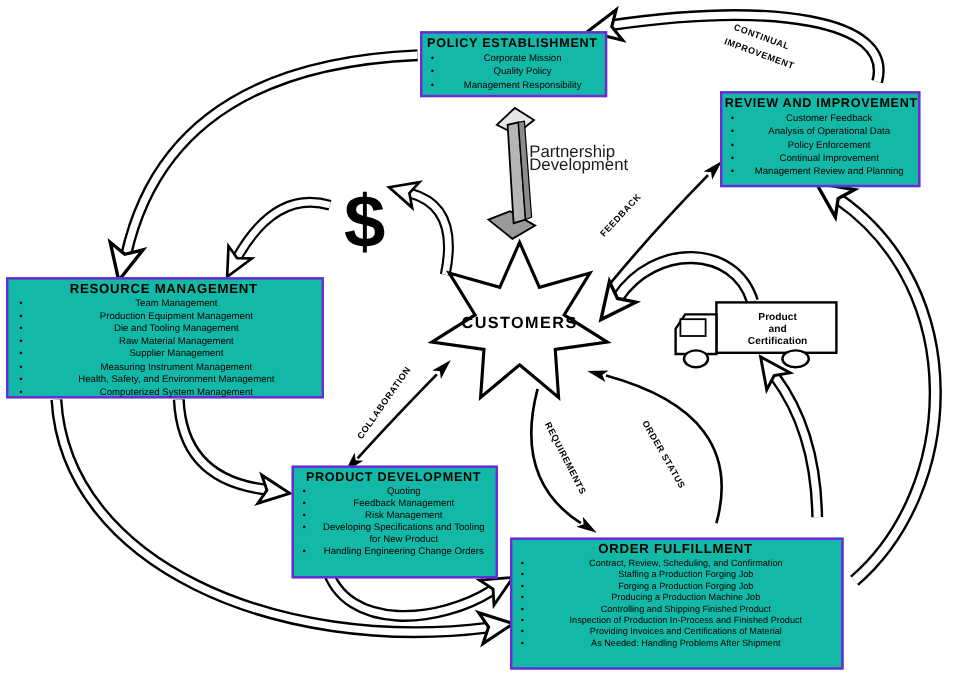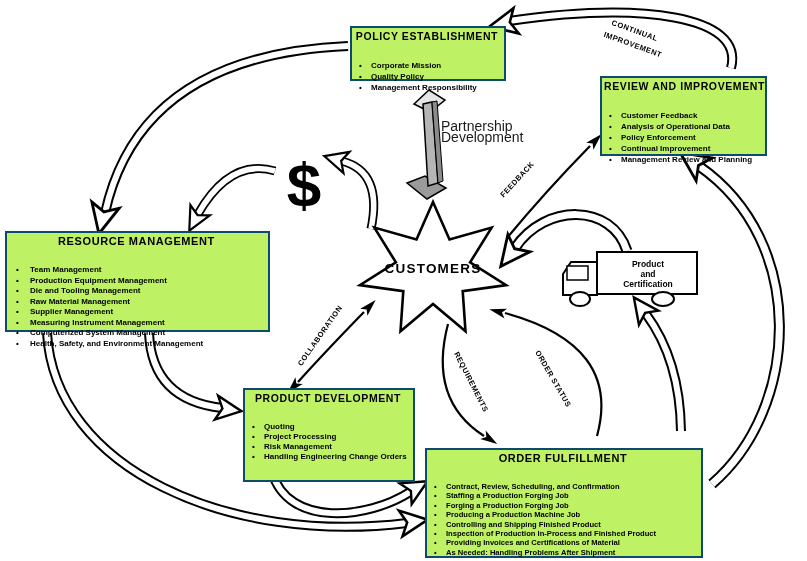--- a/index.html
+++ b/index.html
@@ -5,29 +5,29 @@
   html,body{margin:0;padding:0;background:#fff;}
   .canvas{
     position:relative;width:807px;height:561px;background:#ffffff;
     font-family:"Liberation Sans",sans-serif;color:#000;overflow:hidden;
     outline:1px solid #8a8a8a;
   }
   .layer{position:absolute;left:0;top:0;width:807px;height:561px;}
   svg text{font-family:"Liberation Sans",sans-serif;}
 
   .box{
-    position:absolute;background:#bef264;border:2px solid #0c4a6e;
+    position:absolute;background:#14b8a6;border:2px solid #6d28d9;
     box-sizing:border-box;padding:2px 4px 2px 2px;z-index:2;
   }
   .box-title{
     text-align:center;font-weight:bold;font-size:10.5px;letter-spacing:.6px;
     line-height:12px;white-space:nowrap;
   }
   .box ul{
-    margin:18px 0 0 0;padding:0;list-style:none;font-weight:bold;
+    margin:1px 0 0 0;padding:0;list-style:none;font-weight:normal;text-align:center;
   }
   .box li{position:relative;padding-left:17px;}
   .box li::before{content:"\2022";position:absolute;left:5px;}
   .box-policy li, .box-review li{font-size:8px;line-height:11px;}
   .box-resource li{font-size:8px;line-height:10.5px;padding-left:21px;}
   .box-resource li::before{left:7px;}
   .box-product li{font-size:8px;line-height:10px;}
   .box-order li{font-size:7.6px;line-height:9.4px;}
   .box-order .box-title, .box-resource .box-title{font-size:11px;}
 
@@ -183,31 +183,32 @@
 
   <div class="box box-resource" style="left:5px;top:231px;width:265px;height:101px;">
     <div class="box-title">RESOURCE MANAGEMENT</div>
     <ul>
         <li>Team Management</li>
         <li>Production Equipment Management</li>
         <li>Die and Tooling Management</li>
         <li>Raw Material Management</li>
         <li>Supplier Management</li>
         <li>Measuring Instrument Management</li>
+        <li>Health, Safety, and Environment Management</li>
         <li>Computerized System Management</li>
-        <li>Health, Safety, and Environment Management</li>
       </ul>
   </div>
 
   <div class="box box-product" style="left:243px;top:388px;width:172px;height:94px;">
     <div class="box-title">PRODUCT DEVELOPMENT</div>
     <ul>
         <li>Quoting</li>
-        <li>Project Processing</li>
+        <li>Feedback Management</li>
         <li>Risk Management</li>
+        <li>Developing Specifications and Tooling for New Product</li>
         <li>Handling Engineering Change Orders</li>
       </ul>
   </div>
 
   <div class="box box-order" style="left:425px;top:448px;width:278px;height:110px;">
     <div class="box-title">ORDER FULFILLMENT</div>
     <ul>
         <li>Contract, Review, Scheduling, and Confirmation</li>
         <li>Staffing a Production Forging Job</li>
         <li>Forging a Production Forging Job</li>

